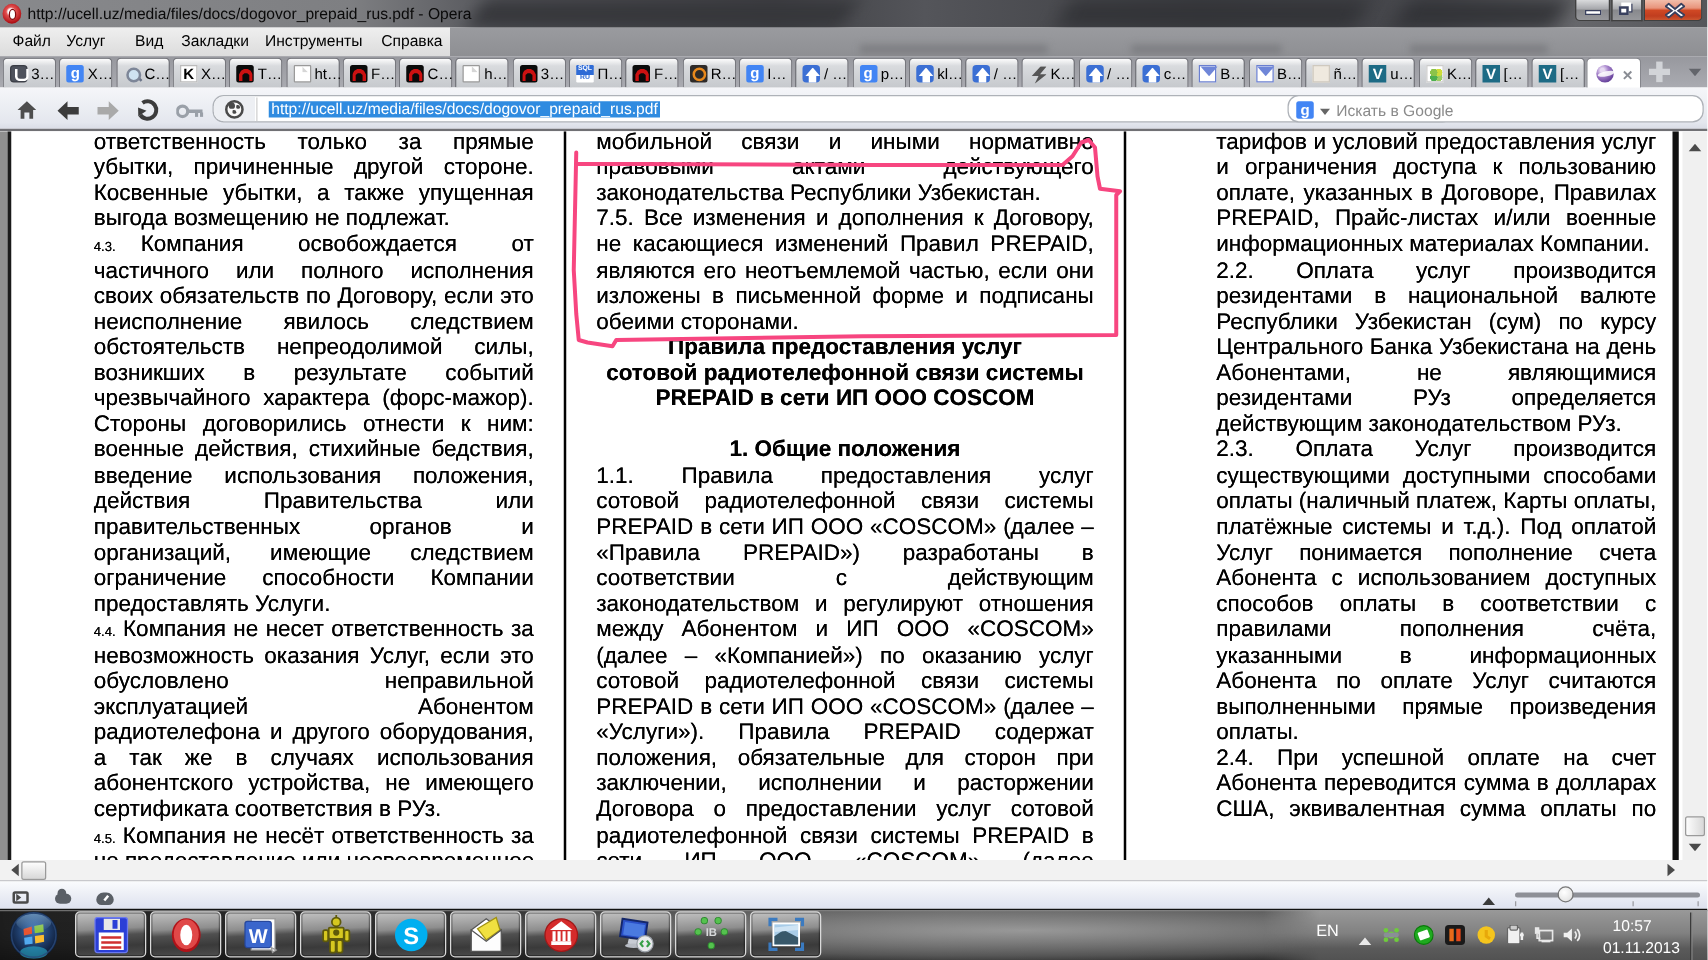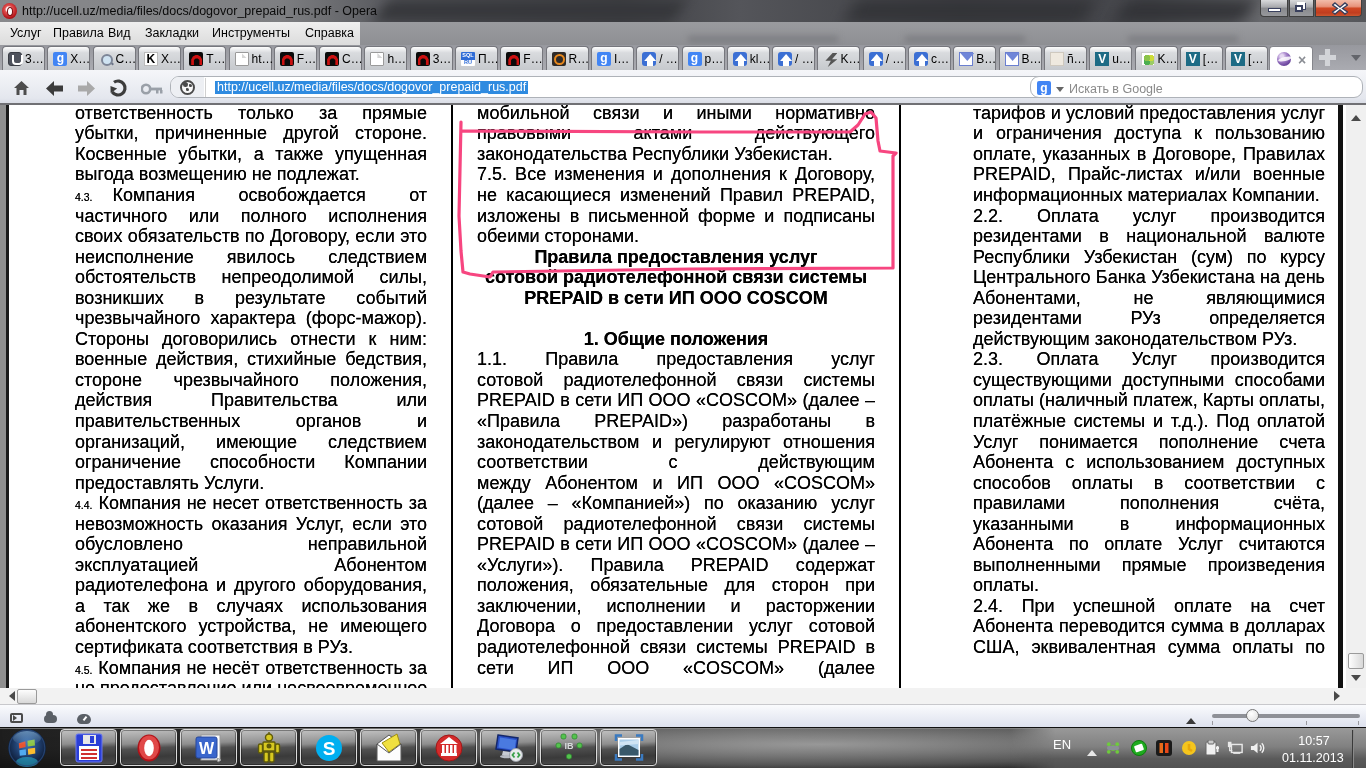--- a/index.html
+++ b/index.html
@@ -125,22 +125,22 @@
 
 #taskbar{left:0;top:727px;width:1366px;height:41px;background:linear-gradient(90deg,#1f1f1f,#333 30%,#4a4a4a 55%,#3a3a3a 72%,#444);border-top:1px solid #111;box-shadow:inset 0 1px 0 #6e6e6e,inset 0 -18px 22px -14px rgba(0,0,0,.55)}
 #tbglow{left:380px;top:0;width:800px;height:41px;background:radial-gradient(ellipse at 55% 40%,rgba(180,180,180,.75),rgba(140,140,140,.4) 58%,transparent 80%)}
 #tbglow2{left:1010px;top:0;width:356px;height:41px;background:linear-gradient(#999,#818181 45%,#5a5a5a 75%,#515151);-webkit-mask-image:linear-gradient(90deg,transparent,#000 45px)}
 .tbtn{position:absolute;top:2px;width:57px;height:37px;border:1px solid #dadada;border-radius:4px;background:linear-gradient(177deg,#c2c2c2,#8e8e8e 38%,#505050 52%,#3a3a3a 75%,#4e4e4e);box-shadow:inset 0 0 0 1px rgba(0,0,0,.35)}
 .tbtn svg{position:absolute;left:12px;top:2px}
 #orb{left:8px;top:729px;width:38px;height:38px}
 .tray{position:absolute;color:#fff}
 #entxt{left:1053px;top:737px;font-size:13px}
 #trayup{left:1087px;top:745px;width:0;height:0;border:5px solid transparent;border-bottom:6px solid #e8e8e8}
-#clock{left:1290px;top:734px;width:48px;font-size:12.5px;text-align:center}
-#datetxt{left:1282px;top:751px;width:62px;font-size:12.5px;text-align:left}
+#clock{left:1290px;top:734px;width:48px;font-size:12.5px;}
+#datetxt{left:1282px;top:751px;width:62px;font-size:12.5px;text-align:right}
 .ticon{position:absolute;top:740px;width:16px;height:16px}
 </style></head><body>
 <div id="screen">
   <div id="titlebar" class="abs">
     <div class="blob1 abs"></div>
       <div class="blob2 abs"></div>
       <div class="blob3 abs"></div>
     <span class="operaO abs">
         <i></i>
       </span>
@@ -157,22 +157,22 @@
             <path d="M3 1 L8 5.2 L13 1 L15.5 3 L10.5 6.5 L15.5 10 L13 12 L8 7.8 L3 12 L0.5 10 L5.5 6.5 L0.5 3 Z" fill="#fff" stroke="#39405e" stroke-width="1.4"></path>
           </svg>
         </div>
     </div>
   </div>
   <div id="menubar" class="abs">
     <div id="menustrip" class="abs"></div>
     <div class="mb1 abs"></div>
       <div class="mb2 abs"></div>
       <div class="mb3 abs"></div>
-    <span class="mi" style="left:10px">Услуг</span>
-    <span class="mi" style="left:53px">Правила</span>
+    <span class="mi" style="left:10px">Файл</span>
+    <span class="mi" style="left:53px">Услуг</span>
     <span class="mi" style="left:108px">Вид</span>
     <span class="mi" style="left:145px">Закладки</span>
     <span class="mi" style="left:212px">Инструменты</span>
     <span class="mi" style="left:305px">Справка</span>
   </div>
   <div id="tabbar" class="abs">
       <div class="tab" style="left:2.0px">
         <span class="fv ut"></span>
         <span class="tl">3…</span>
       </div>
@@ -336,21 +336,21 @@
         <div class="ln last">выгода возмещению не подлежат.</div>
         <div class="ln"><span class="sm">4.3.</span><span style="display:inline-block;width:20px"></span>Компания освобождается от</div>
         <div class="ln">частичного или полного исполнения</div>
         <div class="ln">своих обязательств по Договору, если это</div>
         <div class="ln">неисполнение явилось следствием</div>
         <div class="ln">обстоятельств непреодолимой силы,</div>
         <div class="ln">возникших в результате событий</div>
         <div class="ln">чрезвычайного характера (форс-мажор).</div>
         <div class="ln">Стороны договорились отнести к ним:</div>
         <div class="ln">военные действия, стихийные бедствия,</div>
-        <div class="ln">стороне чрезвычайного положения,</div>
+        <div class="ln">введение использования положения,</div>
         <div class="ln">действия Правительства или</div>
         <div class="ln">правительственных органов и</div>
         <div class="ln">организаций, имеющие следствием</div>
         <div class="ln">ограничение способности Компании</div>
         <div class="ln last">предоставлять Услуги.</div>
         <div class="ln"><span class="sm">4.4.</span> Компания не несет ответственность за</div>
         <div class="ln">невозможность оказания Услуг, если это</div>
         <div class="ln">обусловлено неправильной</div>
         <div class="ln">эксплуатацией Абонентом</div>
         <div class="ln">радиотелефона и другого оборудования,</div>
@@ -359,33 +359,34 @@
         <div class="ln last">сертификата соответствия в РУз.</div>
         <div class="ln"><span class="sm">4.5.</span> Компания не несёт ответственность за</div>
         <div class="ln">не предоставление или несвоевременное</div>
       </div>
     <div id="col2" class="col" style="left:477px;width:398px">
         <div class="ln">мобильной связи и иными нормативно</div>
         <div class="ln">правовыми актами действующего</div>
         <div class="ln last">законодательства Республики Узбекистан.</div>
         <div class="ln">7.5. Все изменения и дополнения к Договору,</div>
         <div class="ln">не касающиеся изменений Правил PREPAID,</div>
+        <div class="ln">являются его неотъемлемой частью, если они</div>
         <div class="ln">изложены в письменной форме и подписаны</div>
         <div class="ln last">обеими сторонами.</div>
         <div class="ln ctr">Правила предоставления услуг</div>
         <div class="ln ctr">сотовой радиотелефонной связи системы</div>
         <div class="ln ctr">PREPAID в сети ИП ООО COSCOM</div>
         <div class="ln last">&nbsp;</div>
         <div class="ln ctr">1. Общие положения</div>
         <div class="ln">1.1. Правила предоставления услуг</div>
         <div class="ln">сотовой радиотелефонной связи системы</div>
         <div class="ln">PREPAID в сети ИП ООО «COSCOM» (далее –</div>
         <div class="ln">«Правила PREPAID») разработаны в</div>
+        <div class="ln">соответствии с действующим</div>
         <div class="ln">законодательством и регулируют отношения</div>
-        <div class="ln">соответствии с действующим</div>
         <div class="ln">между Абонентом и ИП ООО «COSCOM»</div>
         <div class="ln">(далее – «Компанией») по оказанию услуг</div>
         <div class="ln">сотовой радиотелефонной связи системы</div>
         <div class="ln">PREPAID в сети ИП ООО «COSCOM» (далее –</div>
         <div class="ln">«Услуги»). Правила PREPAID содержат</div>
         <div class="ln">положения, обязательные для сторон при</div>
         <div class="ln">заключении, исполнении и расторжении</div>
         <div class="ln">Договора о предоставлении услуг сотовой</div>
         <div class="ln">радиотелефонной связи системы PREPAID в</div>
         <div class="ln">сети ИП ООО «COSCOM» (далее</div>

